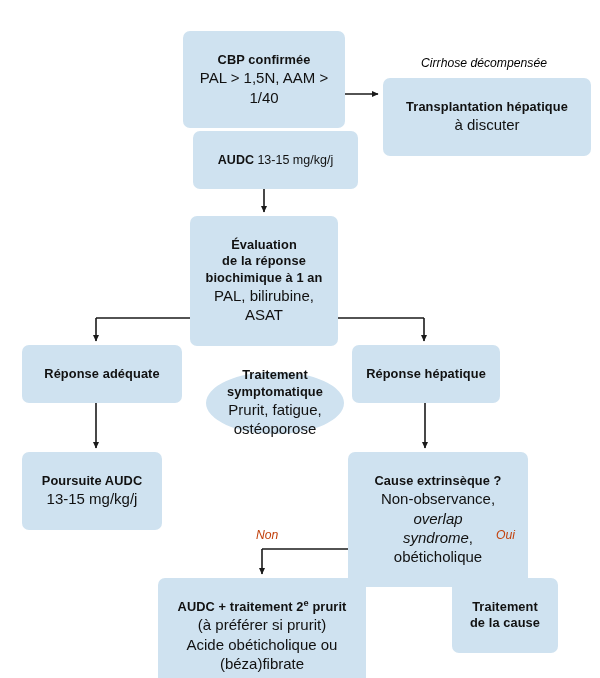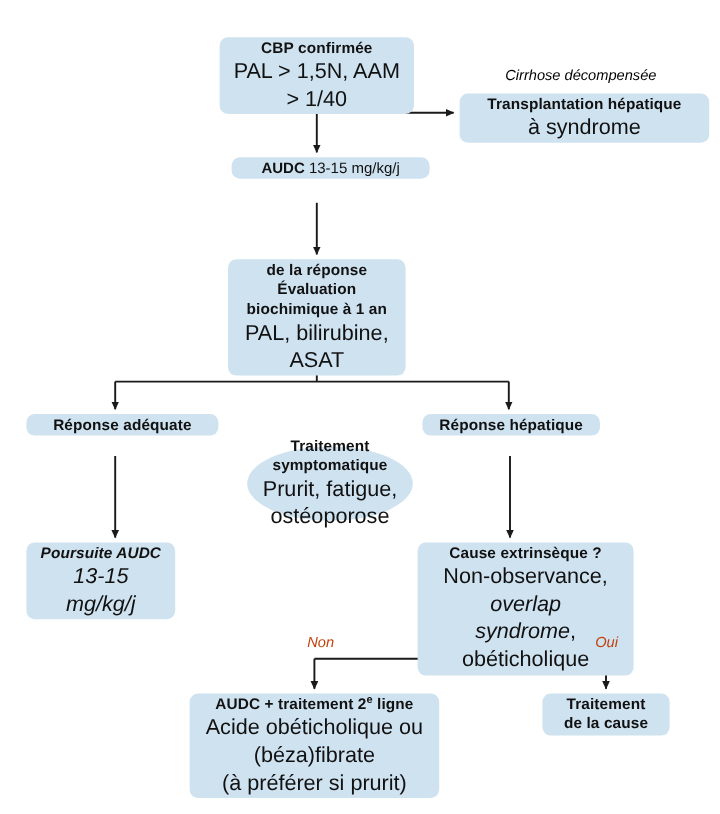--- a/index.html
+++ b/index.html
@@ -17,26 +17,26 @@
   #connectors{position:absolute;left:0;top:0;width:600px;height:678px;z-index:1;}
 
   .node{
     position:absolute;
     z-index:2;
     box-sizing:border-box;
     background:#cfe2f0;
     border-radius:7px;
     text-align:center;
     line-height:1.28;
-    padding:1px 10px;
+    padding:21px 10px;
     font-size:12.5px;
     color:#111111;
   }
   .node .ttl{font-weight:bold;display:block;font-size:12.8px;letter-spacing:.1px;}
-  .node .sub{display:block;font-size:18px;}
+  .node .sub{display:block;font-size:15px;}
   .node.ellipse{
     border-radius:50%;
     display:flex;
     flex-direction:column;
     align-items:center;
     justify-content:center;
     padding:4px 8px;
   }
   .edge-label{
     position:absolute;
@@ -58,21 +58,21 @@
   sup.ord{font-size:0.72em;vertical-align:super;line-height:0;}
 
   
   #n-cbp        {left:183px;top:31px;  width:162px;}
   #n-transplant {left:383px;top:78px;  width:208px;}
   #n-audc       {left:193px;top:131px; width:165px;}
   #n-eval       {left:190px;top:216px; width:148px;}
   #n-adequate   {left:22px; top:345px; width:160px;}
   #n-inadequate {left:352px;top:345px; width:148px;}
   #n-sympt      {left:206px;top:372px; width:138px;height:62px;}
-  #n-poursuite  {left:22px; top:452px; width:124px;font-style:italic;}
+  #n-poursuite  {left:22px; top:452px; width:140px;}
   #n-cause      {left:348px;top:452px; width:180px;}
   #n-secondline {left:158px;top:578px; width:208px;}
   #n-traitcause {left:452px;top:578px; width:106px;}
 
   #cap-cirrhose {left:421px;top:56px;}
   #lbl-non      {left:256px;top:528px;}
   #lbl-oui      {left:496px;top:528px;}
 </style>
 </head>
 <body>
@@ -110,30 +110,30 @@
 
   <div class="node" id="n-cbp">
     <span class="ttl">CBP confirmée</span>
     <span class="sub">PAL &gt; 1,5N, AAM &gt; 1/40</span>
   </div>
 
   <div class="caption" id="cap-cirrhose">Cirrhose décompensée</div>
 
   <div class="node" id="n-transplant">
     <span class="ttl">Transplantation hépatique</span>
-    <span class="sub">à syndrome</span>
+    <span class="sub">à discuter</span>
   </div>
 
   <div class="node" id="n-audc">
     <span><b>AUDC</b> <span>13-15 mg/kg/j</span></span>
   </div>
 
   <div class="node" id="n-eval">
+    <span class="ttl">Évaluation</span>
     <span class="ttl">de la réponse</span>
-    <span class="ttl">Évaluation</span>
     <span class="ttl">biochimique à 1 an</span>
     <span class="sub">PAL, bilirubine, ASAT</span>
   </div>
 
   <div class="node" id="n-adequate">
     <span class="ttl">Réponse adéquate</span>
   </div>
 
   <div class="node" id="n-inadequate">
     <span class="ttl">Réponse hépatique</span>
@@ -154,23 +154,23 @@
   <div class="node" id="n-cause">
     <span class="ttl">Cause extrinsèque ?</span>
     <span class="sub"><span>Non-observance, </span><i class="it">overlap</i></span>
     <span class="sub"><i class="it">syndrome</i><span>, obéticholique</span></span>
   </div>
 
   <div class="edge-label" id="lbl-non">Non</div>
   <div class="edge-label" id="lbl-oui">Oui</div>
 
   <div class="node" id="n-secondline">
-    <span class="ttl"><span>AUDC + traitement 2</span><sup class="ord">e</sup><span> ligne</span></span>
+    <span class="ttl"><span>AUDC + traitement 2</span><sup class="ord">e</sup><span> prurit</span></span>
+    <span class="sub">(à préférer si prurit)</span>
     <span class="sub">Acide obéticholique ou (béza)fibrate</span>
-    <span class="sub">(à préférer si prurit)</span>
   </div>
 
   <div class="node" id="n-traitcause">
     <span class="ttl">Traitement</span>
     <span class="ttl">de la cause</span>
   </div>
 
 </div>
 
 </body></html>

